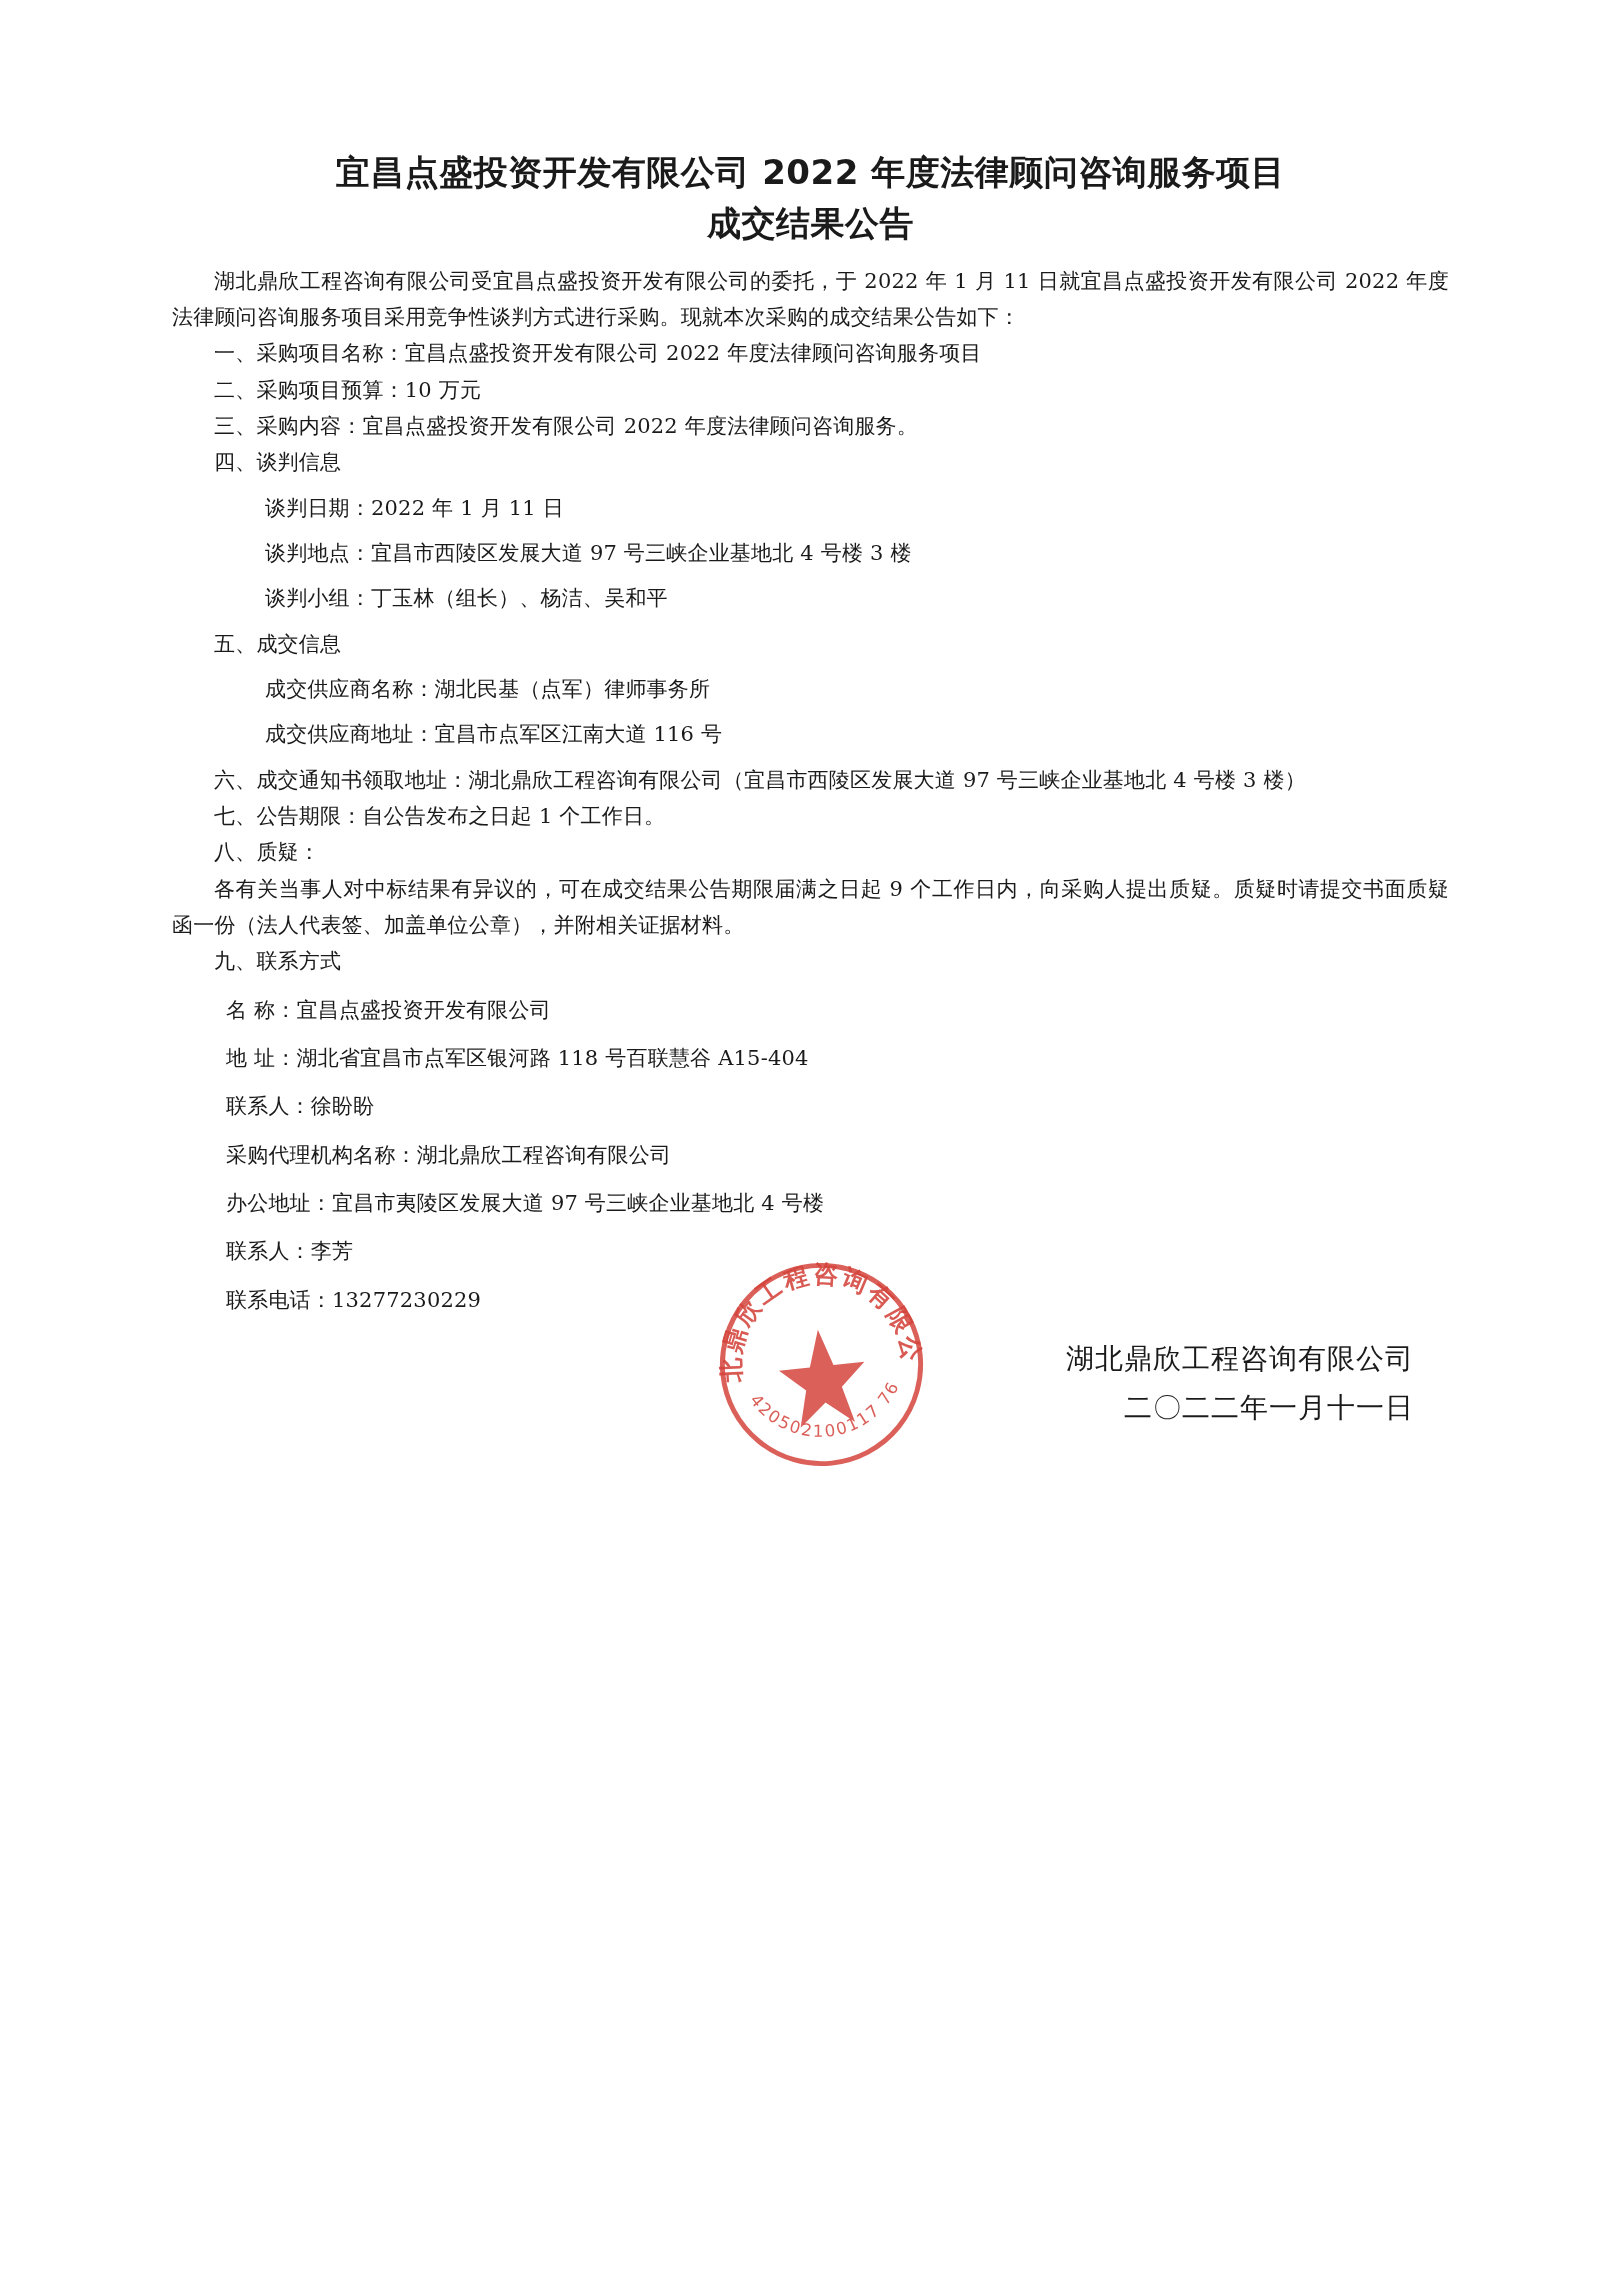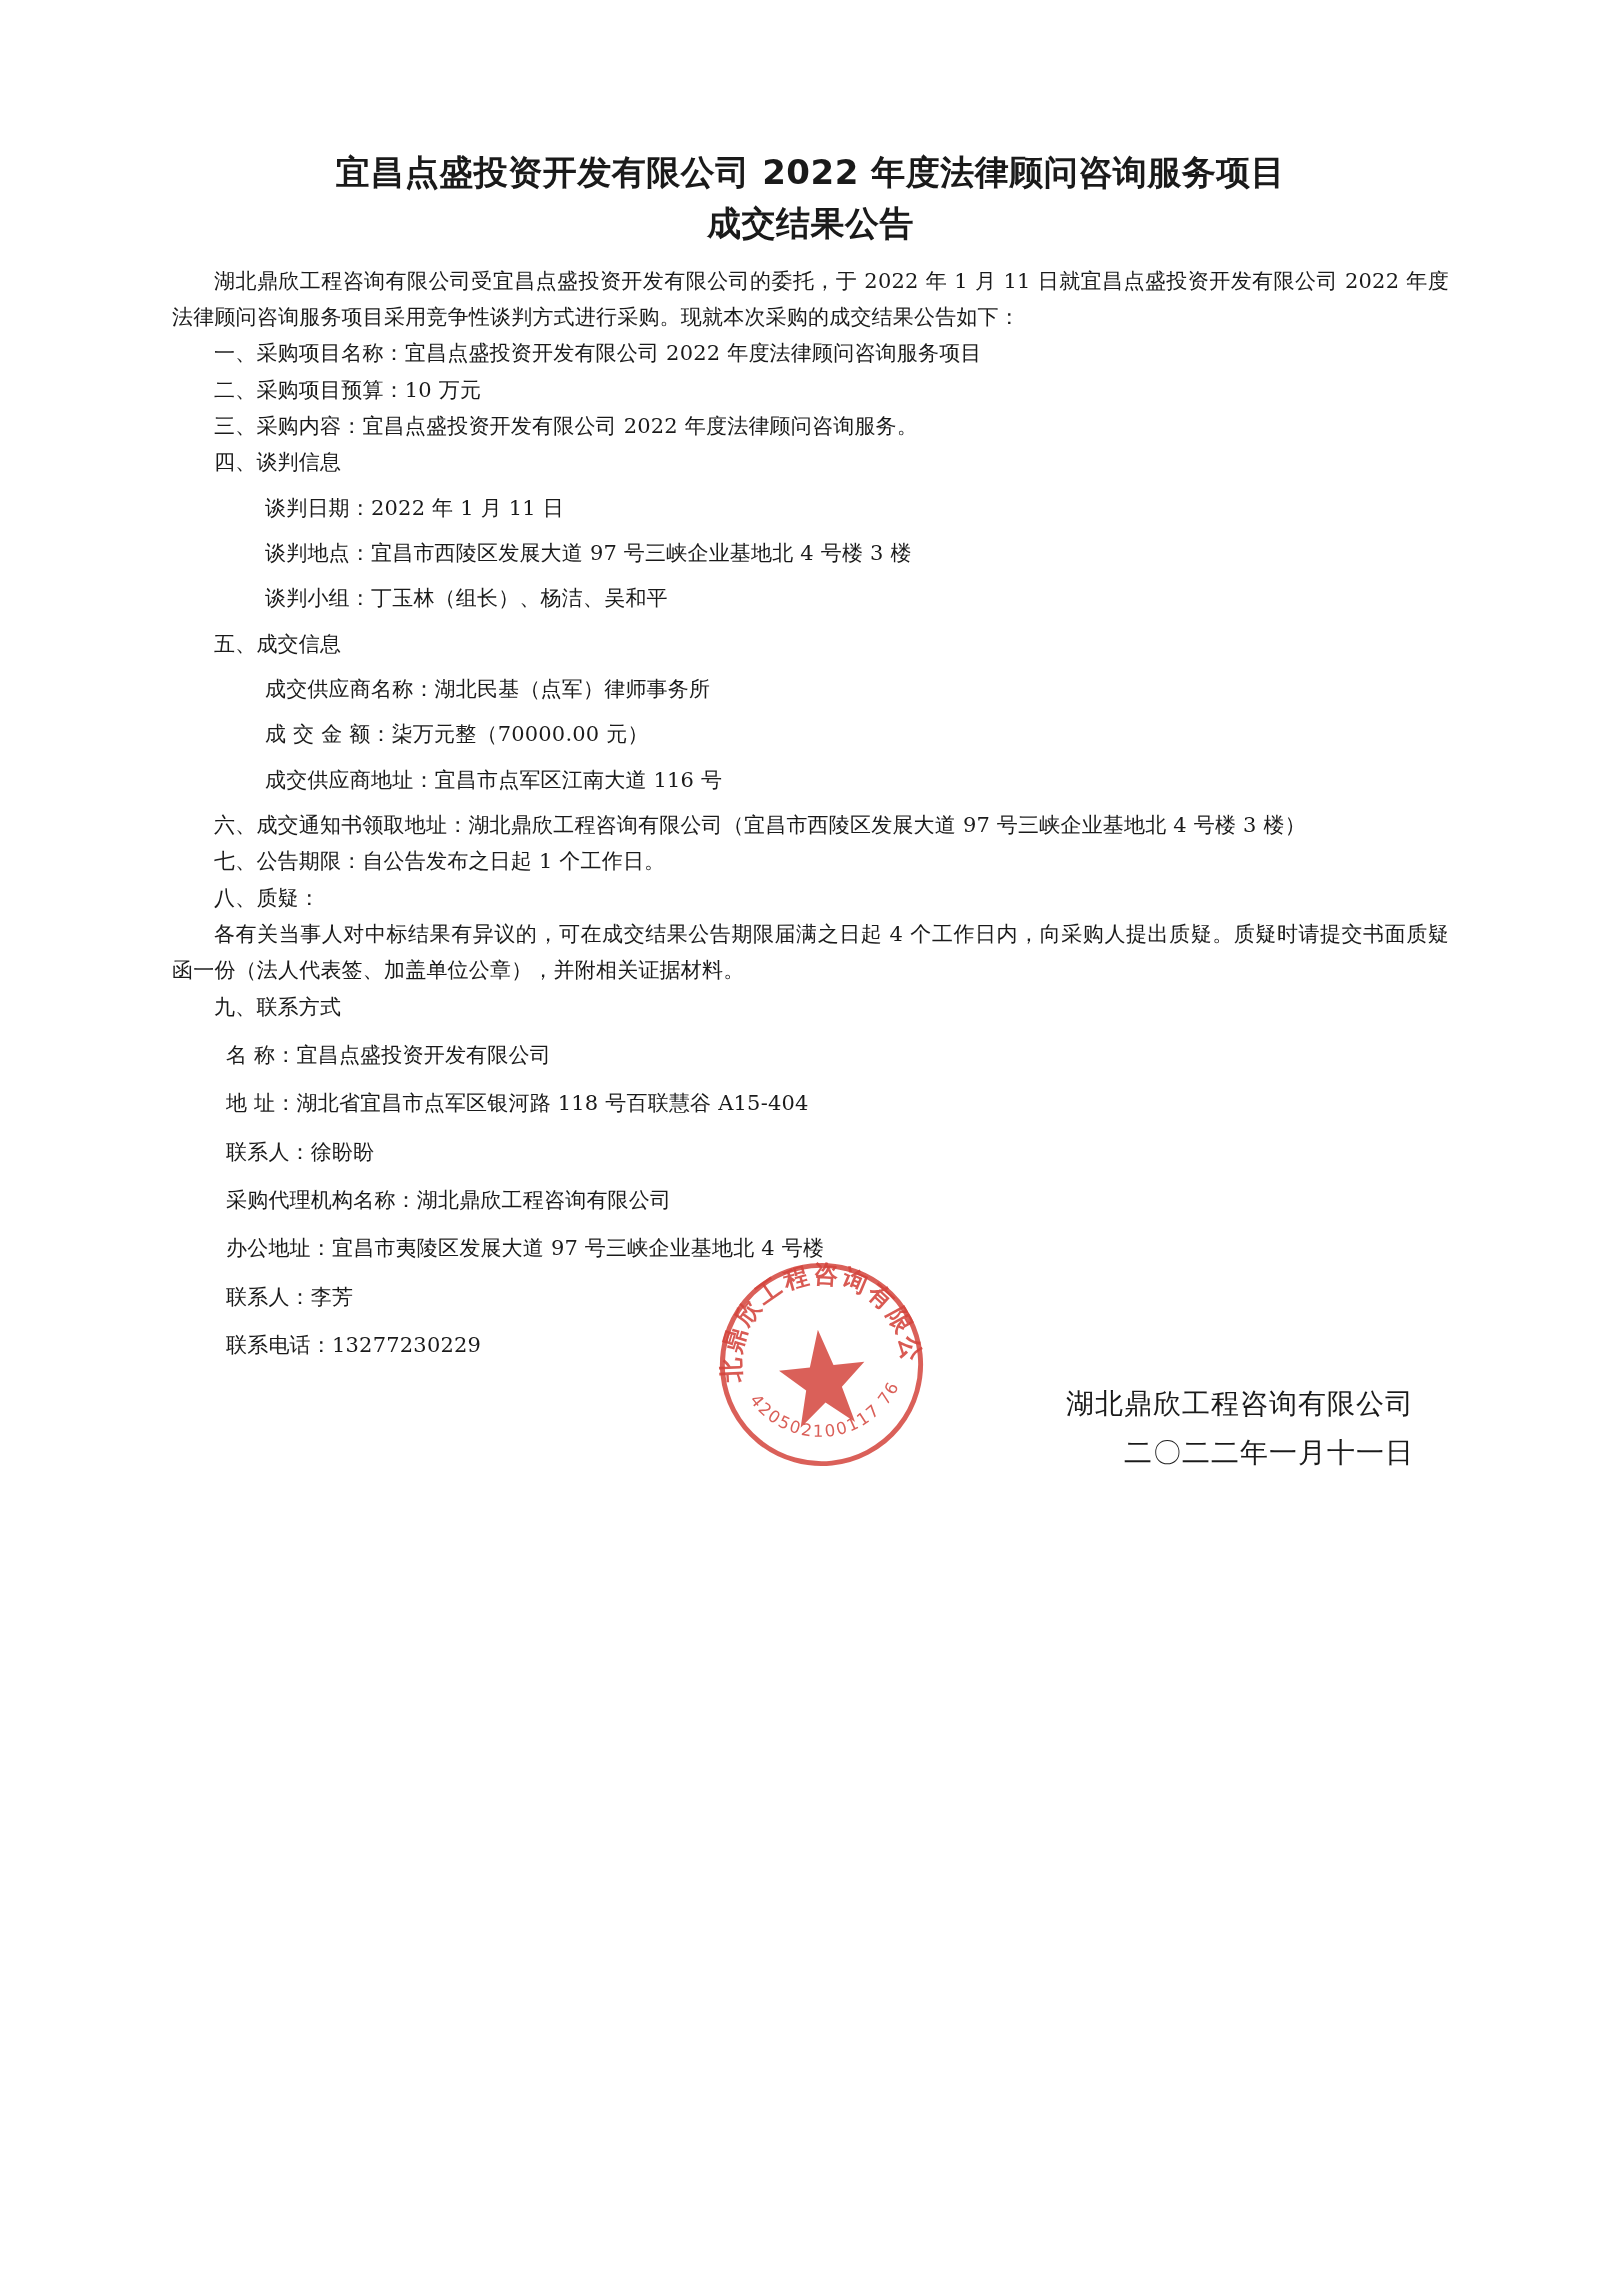--- a/index.html
+++ b/index.html
@@ -99,29 +99,28 @@
 
     <p class="para">三、采购内容：宜昌点盛投资开发有限公司 2022 年度法律顾问咨询服务。</p>
 
     <p class="para">四、谈判信息</p>
     <p class="sub">谈判日期：2022 年 1 月 11 日</p>
     <p class="sub">谈判地点：宜昌市西陵区发展大道 97 号三峡企业基地北 4 号楼 3 楼</p>
     <p class="sub">谈判小组：丁玉林（组长）、杨洁、吴和平</p>
 
     <p class="para">五、成交信息</p>
     <p class="sub">成交供应商名称：湖北民基（点军）律师事务所</p>
-    <p class="sub">成  交  金  额：柒万元整（70000.00 元）</p>
     <p class="sub">成交供应商地址：宜昌市点军区江南大道 116 号</p>
 
     <p class="para">六、成交通知书领取地址：湖北鼎欣工程咨询有限公司（宜昌市西陵区发展大道 97 号三峡企业基地北 4 号楼 3 楼）</p>
 
     <p class="para">七、公告期限：自公告发布之日起 1 个工作日。</p>
 
     <p class="para">八、质疑：</p>
-    <p class="para">各有关当事人对中标结果有异议的，可在成交结果公告期限届满之日起 4 个工作日内，向采购人提出质疑。质疑时请提交书面质疑函一份（法人代表签、加盖单位公章），并附相关证据材料。</p>
+    <p class="para">各有关当事人对中标结果有异议的，可在成交结果公告期限届满之日起 9 个工作日内，向采购人提出质疑。质疑时请提交书面质疑函一份（法人代表签、加盖单位公章），并附相关证据材料。</p>
 
     <p class="para">九、联系方式</p>
     <p class="contact">名    称：宜昌点盛投资开发有限公司</p>
     <p class="contact">地    址：湖北省宜昌市点军区银河路 118 号百联慧谷 A15-404</p>
     <p class="contact">联系人：徐盼盼</p>
     <p class="contact">采购代理机构名称：湖北鼎欣工程咨询有限公司</p>
     <p class="contact">办公地址：宜昌市夷陵区发展大道 97 号三峡企业基地北 4 号楼</p>
     <p class="contact">联系人：李芳</p>
     <p class="contact">联系电话：13277230229</p>
 

